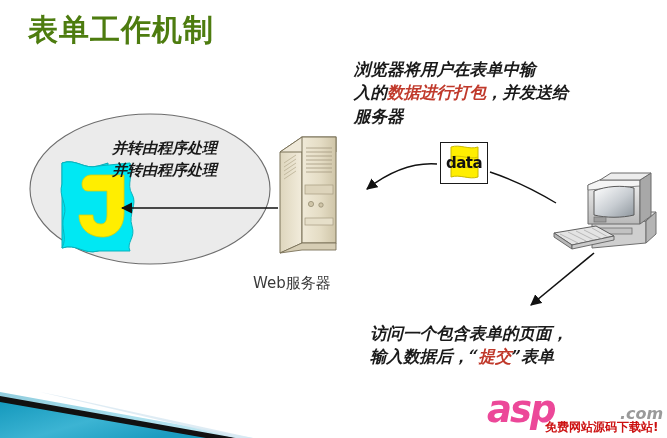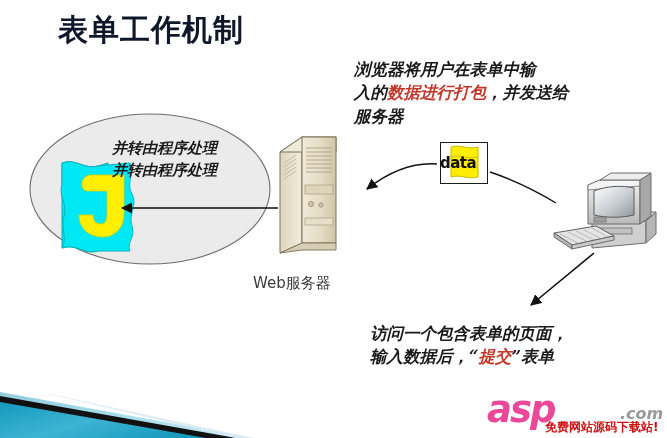--- a/index.html
+++ b/index.html
@@ -10,25 +10,24 @@
     overflow:hidden;
     position:relative;
   }
   #slide{
     position:absolute;left:0;top:0;width:667px;height:438px;
     background:#ffffff;overflow:hidden;
   }
   
   #title{
     position:absolute;left:28px;top:10px;
-    font-size:30px;font-weight:bold;color:#0f172a;
+    font-size:30px;font-weight:bold;color:#4d7c0f;
     letter-spacing:1px;
     font-family:"DejaVu Sans","Liberation Sans",sans-serif;
     white-space:nowrap;
-    margin-left:30px;
   }
   
   #art{position:absolute;left:0;top:0;width:667px;height:438px;}
   
   .note{
     position:absolute;
     font-family:"DejaVu Serif","Liberation Serif",serif;
     font-weight:bold;
     color:#1a1a1a;
     line-height:1.42;
@@ -47,21 +46,21 @@
     white-space:nowrap;
     margin-top:15px;
   }
   
   #data-box{
     position:absolute;left:440px;top:142px;width:48px;height:42px;
     border:1.6px solid #1a1a1a;background:#ffffff;
     box-sizing:border-box;
   }
   #data-text{
-    position:absolute;left:440px;top:154px;width:28px;
+    position:absolute;left:440px;top:154px;width:48px;
     text-align:center;
     font-size:15px;font-weight:bold;color:#111111;
     font-family:"DejaVu Sans","Liberation Sans",sans-serif;
     letter-spacing:-0.5px;
   }
   
   #watermark{
     position:absolute;left:487px;top:388px;width:175px;height:48px;
   }
   #wm-asp{

